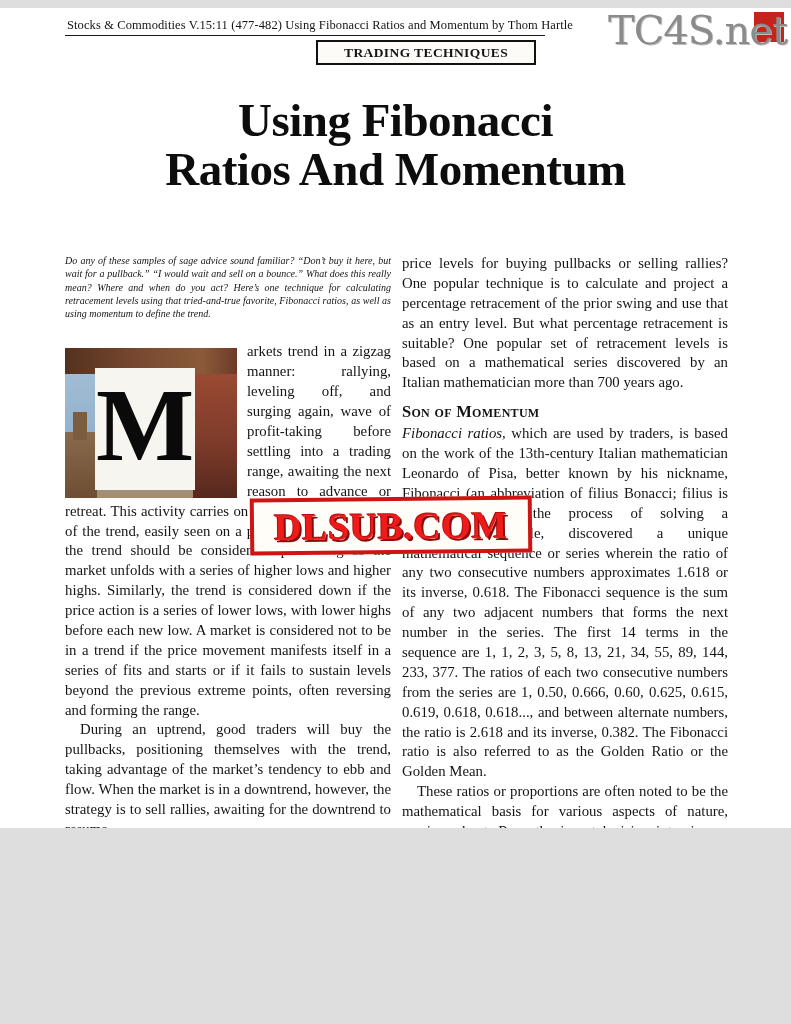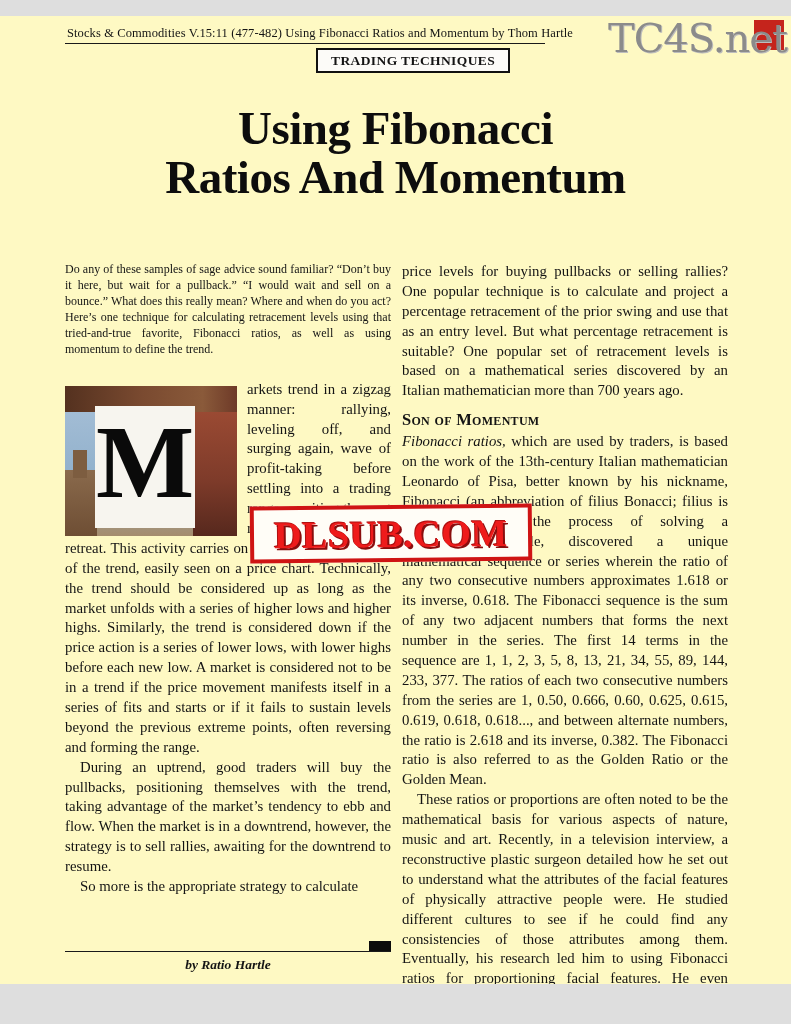--- a/index.html
+++ b/index.html
@@ -1,28 +1,28 @@
 <!DOCTYPE html>
 <html><head>
 <meta charset="utf-8">
 <style>
   * { margin:0; padding:0; box-sizing:border-box; }
   html,body { background:#dedede; }
   .page {
-    position:relative; width:791px; height:968px; margin:16px auto;
-    background:#fef9c3; color:#141414; overflow:hidden;
+    position:relative; width:791px; height:820px; margin:8px auto;
+    background:#ffffff; color:#141414; overflow:hidden;
     font-family:"Liberation Serif", serif;
   }
 
   
   .header-citation { position:absolute; left:67px; top:10px; font-size:12.5px; letter-spacing:0.1px; }
   .header-rule { position:absolute; left:65px; top:27px; width:480px; height:1px; background:#1a1a1a; }
   .section-box {
     position:absolute; left:316px; top:32px; background:#fcfbf8;
-    border:2px solid #111; padding:3px 13px 2px; font-weight:bold; font-size:13.5px; letter-spacing:0.4px;
+    border:2px solid #111; padding:3px 26px 2px; font-weight:bold; font-size:13.5px; letter-spacing:0.4px;
   }
 
   
   .logo { position:absolute; right:4px; top:0; width:210px; height:52px; }
   .logo-square { position:absolute; right:3px; top:4px; width:30px; height:30px; background:#c5241c; }
   .logo-text {
     position:absolute; right:0; top:0; font-family:"DejaVu Serif", serif; font-weight:normal;
     font-size:40px; color:#8b8b8b; letter-spacing:-1px; line-height:1.1;
     text-shadow:1px 1px 0 #bdbdbd;
   }
@@ -30,21 +30,21 @@
   
   .title {
     position:absolute; top:88px; left:0; width:100%; text-align:center;
     font-weight:bold; font-size:47px; line-height:1.04; letter-spacing:-0.5px; color:#0d0d0d;
   }
 
   
   .col-left  { position:absolute; left:65px;  top:246px; width:326px; }
   .col-right { position:absolute; left:402px; top:246px; width:326px; }
   .intro {
-    font-size:12px; line-height:1.33; text-align:justify; margin-bottom:22px;
+    font-style:italic; font-size:10px; line-height:1.33; text-align:justify; margin-bottom:22px;
   }
   .body-para { font-size:14.8px; line-height:1.345; text-align:justify; }
   .indent { text-indent:15px; }
 
   
   .art {
     float:left; width:172px; height:150px; margin:6px 10px 2px 0; position:relative;
     background:linear-gradient(180deg,#a9c1d8 0%, #93b2cd 55%, #a58d6d 100%);
   }
   .art-top    { position:absolute; top:0; left:0; right:0; height:26px;

